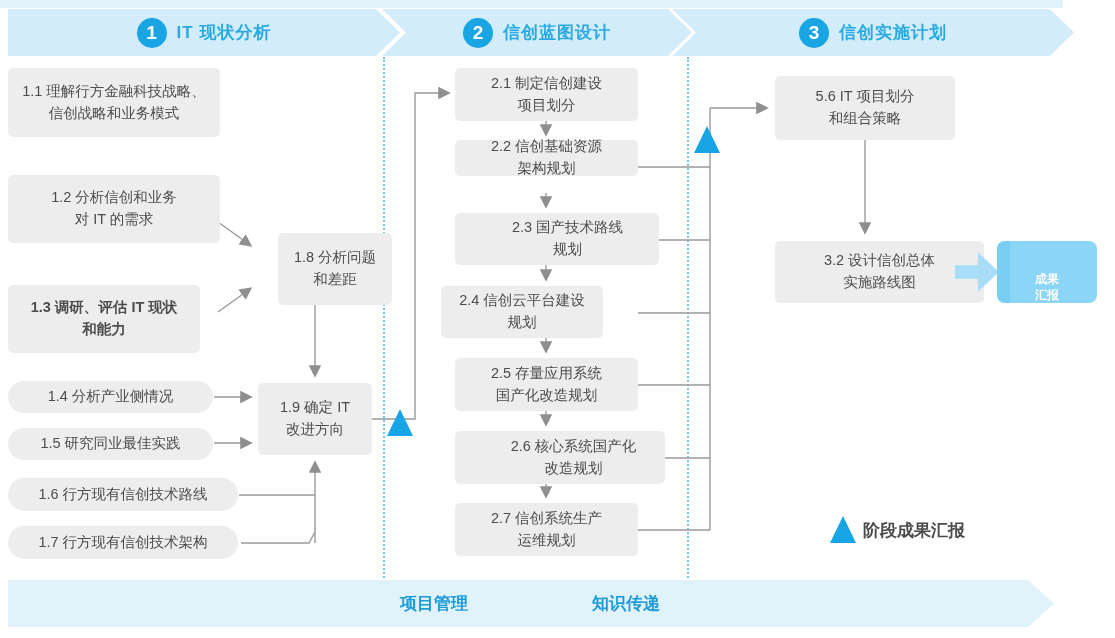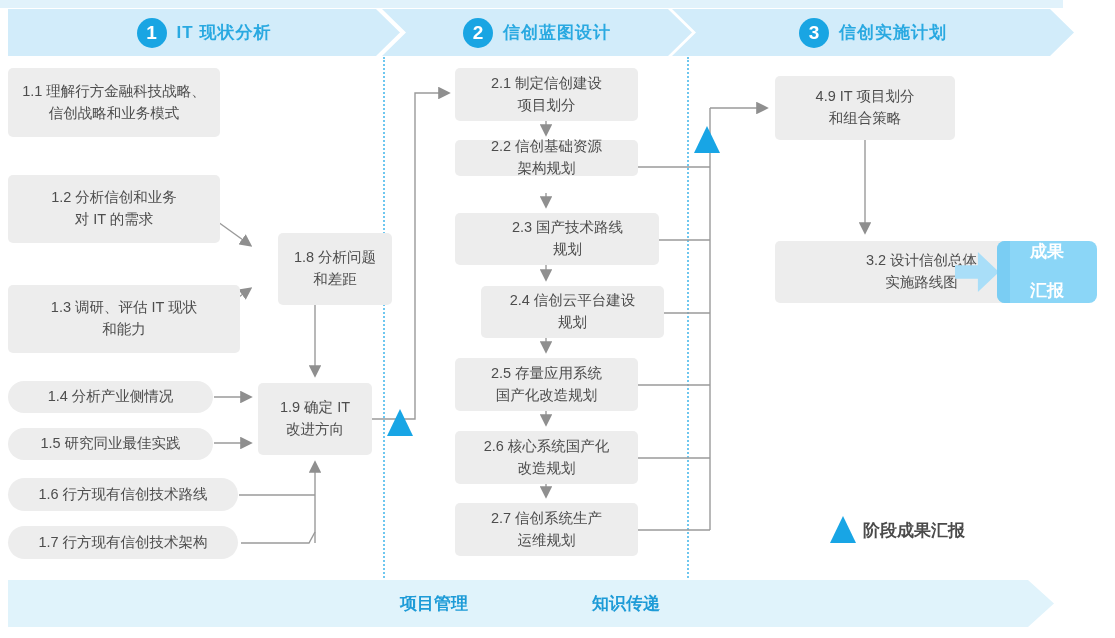--- a/index.html
+++ b/index.html
@@ -24,21 +24,21 @@
   .pill{border-radius:17px;flex-direction:row;}
   .gbox div{white-space:nowrap;}
 
   
   svg.connectors{position:absolute;left:0;top:0;z-index:2;}
 
   
   .tri{position:absolute;width:0;height:0;border-left:13px solid transparent;border-right:13px solid transparent;border-bottom:27px solid #18a5e5;z-index:4;}
 
   
-  .result-box{position:absolute;left:997px;top:241px;width:100px;height:62px;background:#8bd6f7;border-radius:8px;display:flex;flex-direction:column;align-items:center;justify-content:space-between;color:#ffffff;font-weight:bold;font-size:17px;line-height:1.35;z-index:3;}
+  .result-box{position:absolute;left:997px;top:241px;width:100px;height:62px;background:#8bd6f7;border-radius:8px;display:flex;flex-direction:column;align-items:center;justify-content:flex-end;color:#ffffff;font-weight:bold;font-size:12px;line-height:1.35;z-index:3;}
   .result-strip{position:absolute;left:0;top:0;width:13px;height:100%;background:#7acdf3;border-radius:8px 0 0 8px;}
   .result-box div{position:relative;}
 
   
   .fat-arrow{position:absolute;left:955px;top:252px;width:44px;height:40px;background:#a9def8;clip-path:polygon(0 33%,52% 33%,52% 0,100% 50%,52% 100%,52% 67%,0 67%);z-index:3;}
 
   
   .legend-label{position:absolute;left:863px;top:519px;color:#4a4a4a;font-weight:bold;font-size:17px;z-index:4;white-space:nowrap;}
 
   
@@ -103,21 +103,21 @@
   </svg>
 
   <div class="gbox" style="left:8px;top:68px;width:212px;height:69px;">
     <div>1.1 理解行方金融科技战略、</div>
     <div>信创战略和业务模式</div>
   </div>
   <div class="gbox" style="left:8px;top:175px;width:212px;height:68px;align-items:center;">
     <div>1.2 分析信创和业务</div>
     <div>对 IT 的需求</div>
   </div>
-  <div class="gbox" style="left:8px;top:285px;width:232px;height:68px;">
+  <div class="gbox" style="left:8px;top:285px;width:192px;height:68px;font-weight:bold;">
     <div>1.3 调研、评估 IT 现状</div>
     <div>和能力</div>
   </div>
   <div class="gbox pill" style="left:8px;top:381px;width:205px;height:32px;">
     <div>1.4 分析产业侧情况</div>
   </div>
   <div class="gbox pill" style="left:8px;top:428px;width:205px;height:32px;">
     <div>1.5 研究同业最佳实践</div>
   </div>
   <div class="gbox pill" style="left:8px;top:478px;width:230px;height:33px;">
@@ -140,42 +140,42 @@
     <div>项目划分</div>
   </div>
   <div class="gbox" style="left:455px;top:140px;width:183px;height:36px;">
     <div>2.2 信创基础资源</div>
     <div>架构规划</div>
   </div>
   <div class="gbox" style="left:455px;top:213px;width:183px;height:52px;padding-left:21px;">
     <div>2.3 国产技术路线</div>
     <div>规划</div>
   </div>
-  <div class="gbox" style="left:481px;top:286px;width:183px;height:52px;">
+  <div class="gbox" style="left:441px;top:286px;width:162px;height:52px;">
     <div>2.4 信创云平台建设</div>
     <div>规划</div>
   </div>
   <div class="gbox" style="left:455px;top:358px;width:183px;height:53px;">
     <div>2.5 存量应用系统</div>
     <div>国产化改造规划</div>
   </div>
-  <div class="gbox" style="left:455px;top:431px;width:183px;height:53px;">
+  <div class="gbox" style="left:455px;top:431px;width:183px;height:53px;padding-left:27px;">
     <div>2.6 核心系统国产化</div>
     <div>改造规划</div>
   </div>
   <div class="gbox" style="left:455px;top:503px;width:183px;height:53px;">
     <div>2.7 信创系统生产</div>
     <div>运维规划</div>
   </div>
 
   <div class="gbox" style="left:775px;top:76px;width:180px;height:64px;">
-    <div>4.9 IT 项目划分</div>
+    <div>5.6 IT 项目划分</div>
     <div>和组合策略</div>
   </div>
-  <div class="gbox" style="left:775px;top:241px;width:209px;height:62px;padding-left:42px;">
+  <div class="gbox" style="left:775px;top:241px;width:209px;height:62px;">
     <div>3.2 设计信创总体</div>
     <div>实施路线图</div>
   </div>
 
   <div class="fat-arrow"></div>
   <div class="result-box">
     <span class="result-strip"></span>
     <div>成果</div>
     <div>汇报</div>
   </div>

